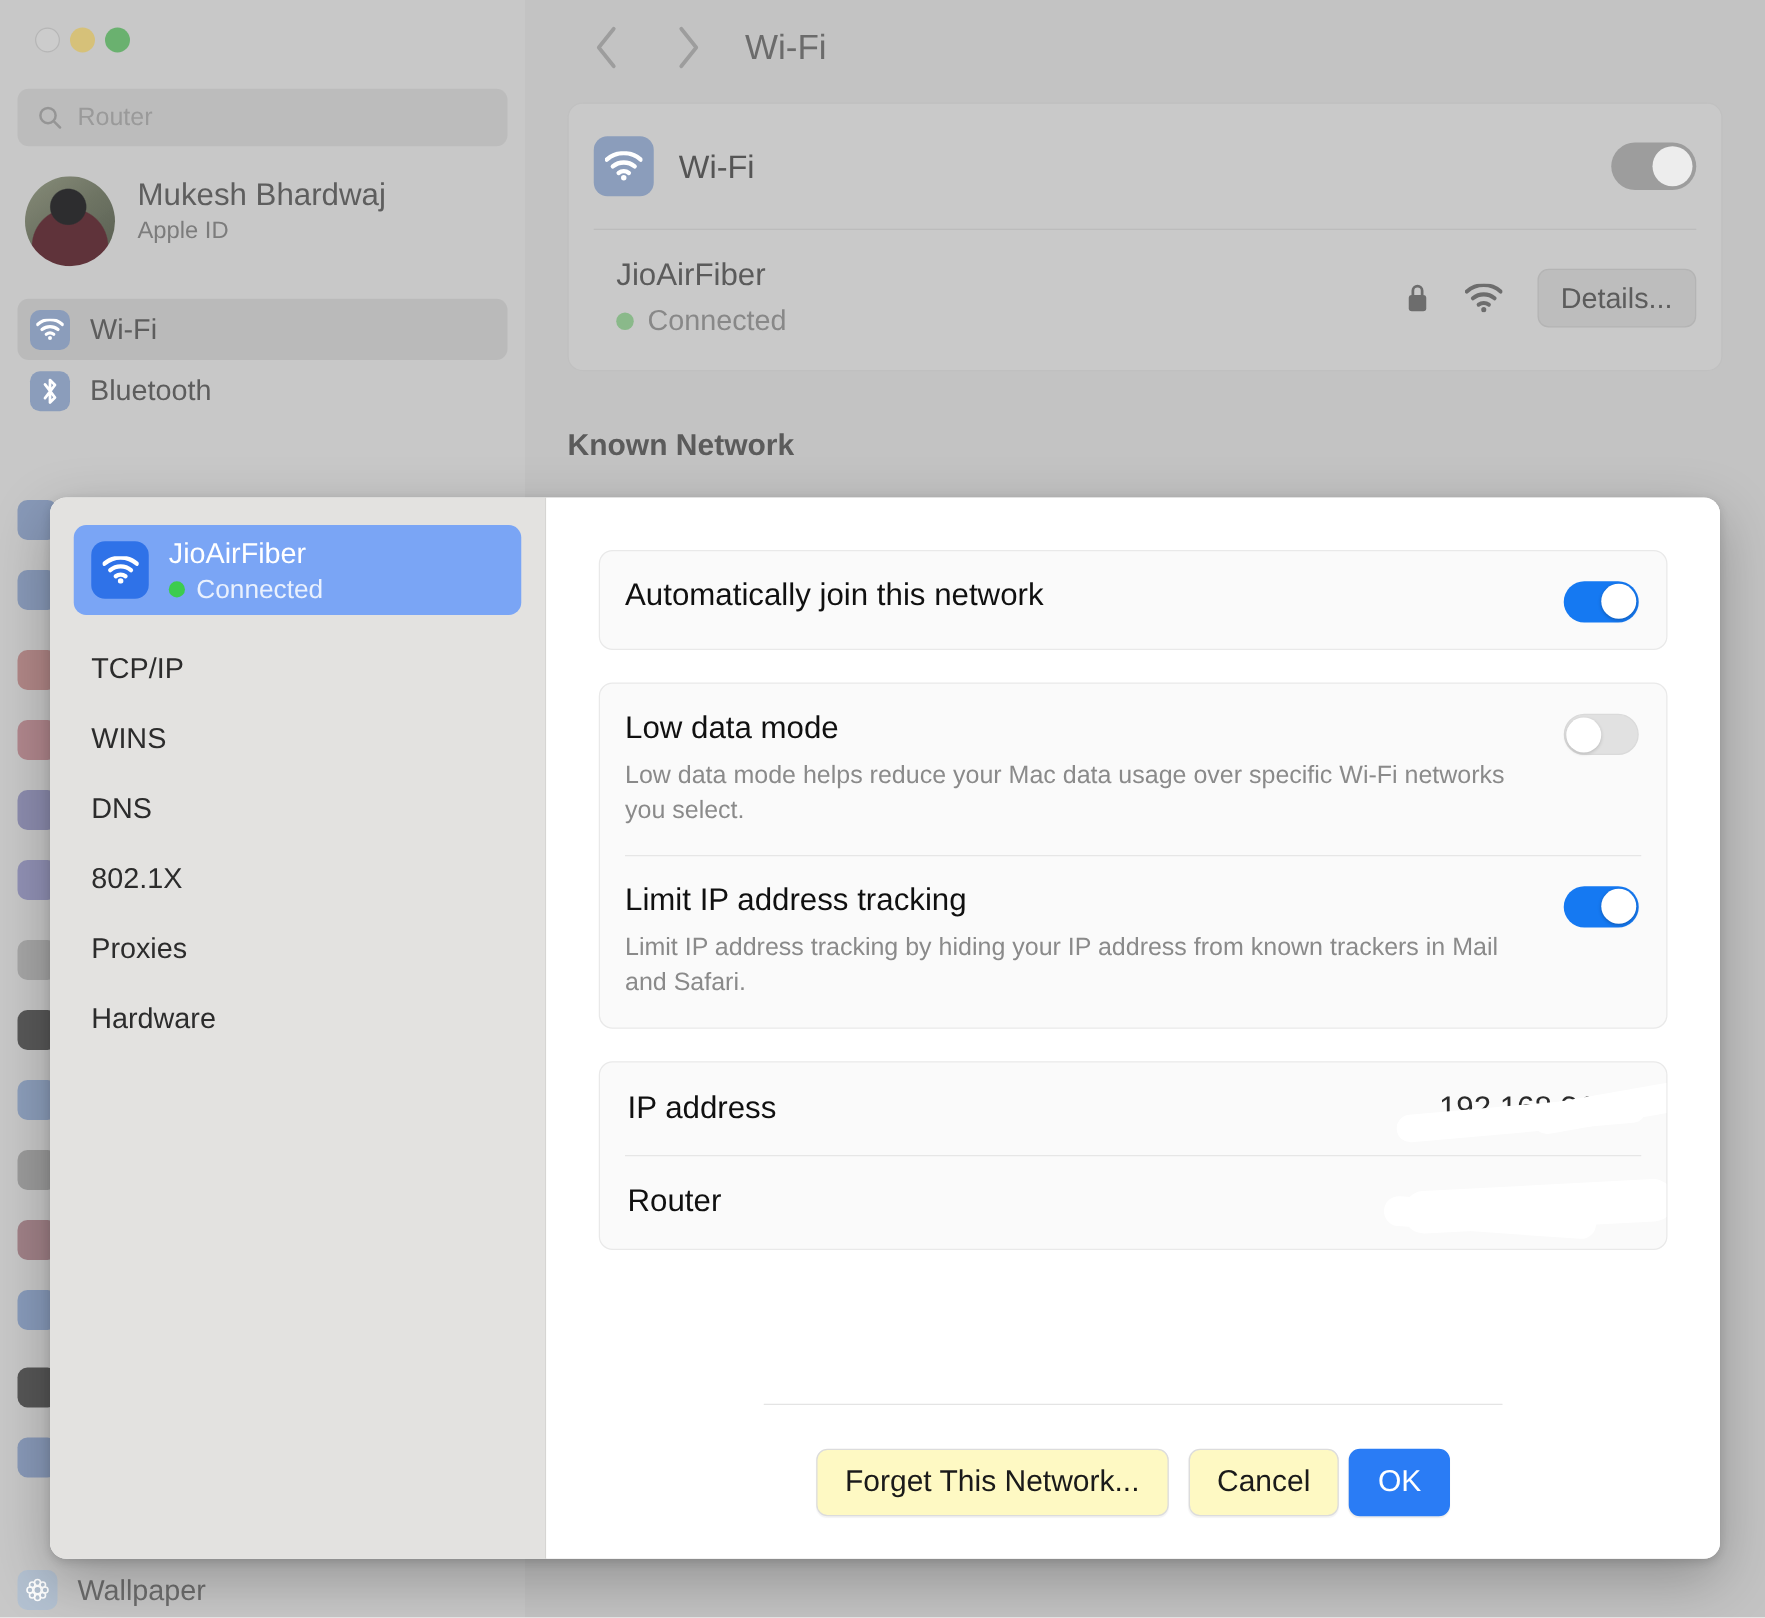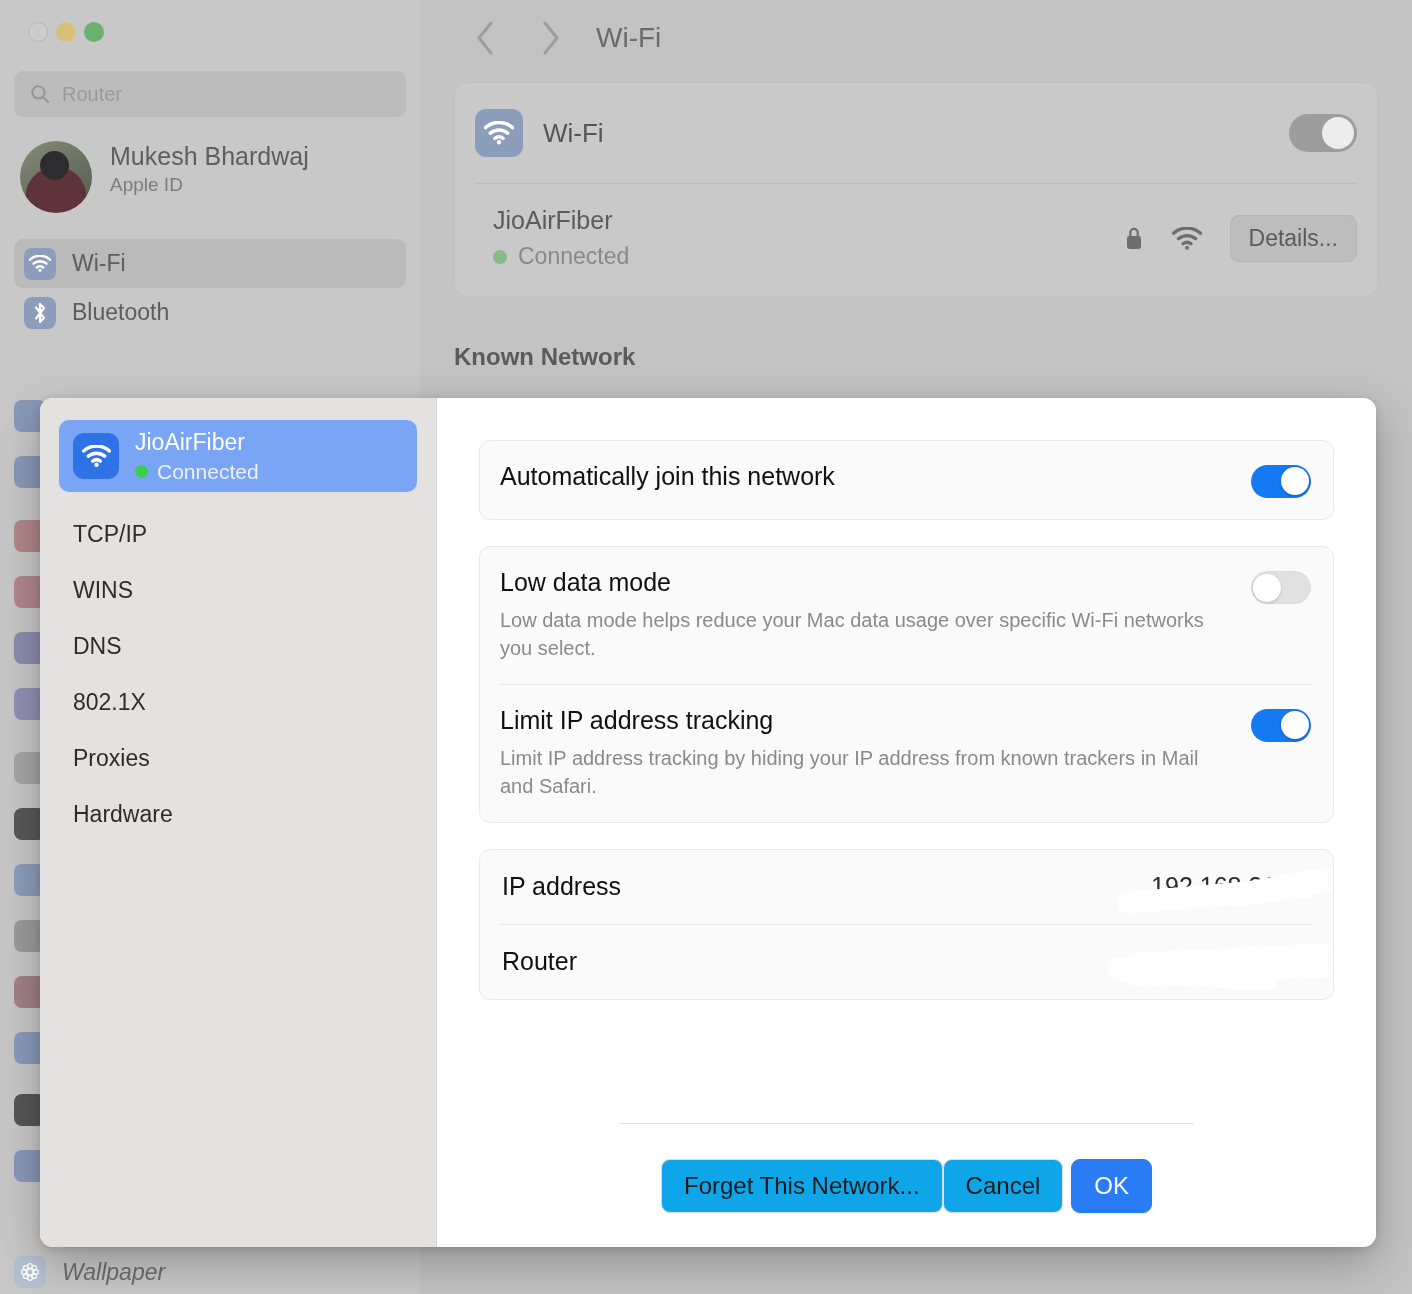--- a/index.html
+++ b/index.html
@@ -99,21 +99,21 @@
 
   .stub-list { position: absolute; left: 14px; top: 400px; }
   .stub {
     width: 32px; height: 32px; border-radius: 8px;
     margin-bottom: 24px;
     display: flex; align-items: center; justify-content: center;
     filter: blur(0.4px);
   }
   .stub-wall {
     position: absolute; left: 14px; top: 1256px;
-    display: flex; align-items: center; gap: 16px; font-style: italic;
+    display: flex; align-items: center; gap: 16px;
   }
   .stub-wall .ic {
     width: 32px; height: 32px; border-radius: 8px;
     background: #a8c3e0;
     display:flex;align-items:center;justify-content:center;
   }
   .stub-wall .lbl { font-size: 23px; color: #6d6d6d; }
 
   
   .bg-content {
@@ -343,35 +343,36 @@
     padding: 0 42px;
   }
   .btn {
     font-family: inherit;
     font-size: 24px;
     border-radius: 9px;
     padding: 12px 22px;
     cursor: default;
   }
   .btn.plain {
-    background: #0ea5e9;
+    background: #fef9c3;
     border: 1px solid #dcdcdc;
     color: #1a1a1a;
     box-shadow: 0 1px 1px rgba(0,0,0,.05);
   }
   .btn.primary {
     background: #2a7cf5;
     border: 1px solid #2a7cf5;
     color: #fff;
     box-shadow: 0 1px 1px rgba(0,0,0,.08);
   }
   .footer-right {
     margin-left: auto;
     display: flex;
     gap: 8px;
+    padding-left: 16px;
   }
 </style>
 </head>
 <body>
 
 <div id="app">
 
   <div class="bg-window">
 
     <div class="bg-sidebar">

